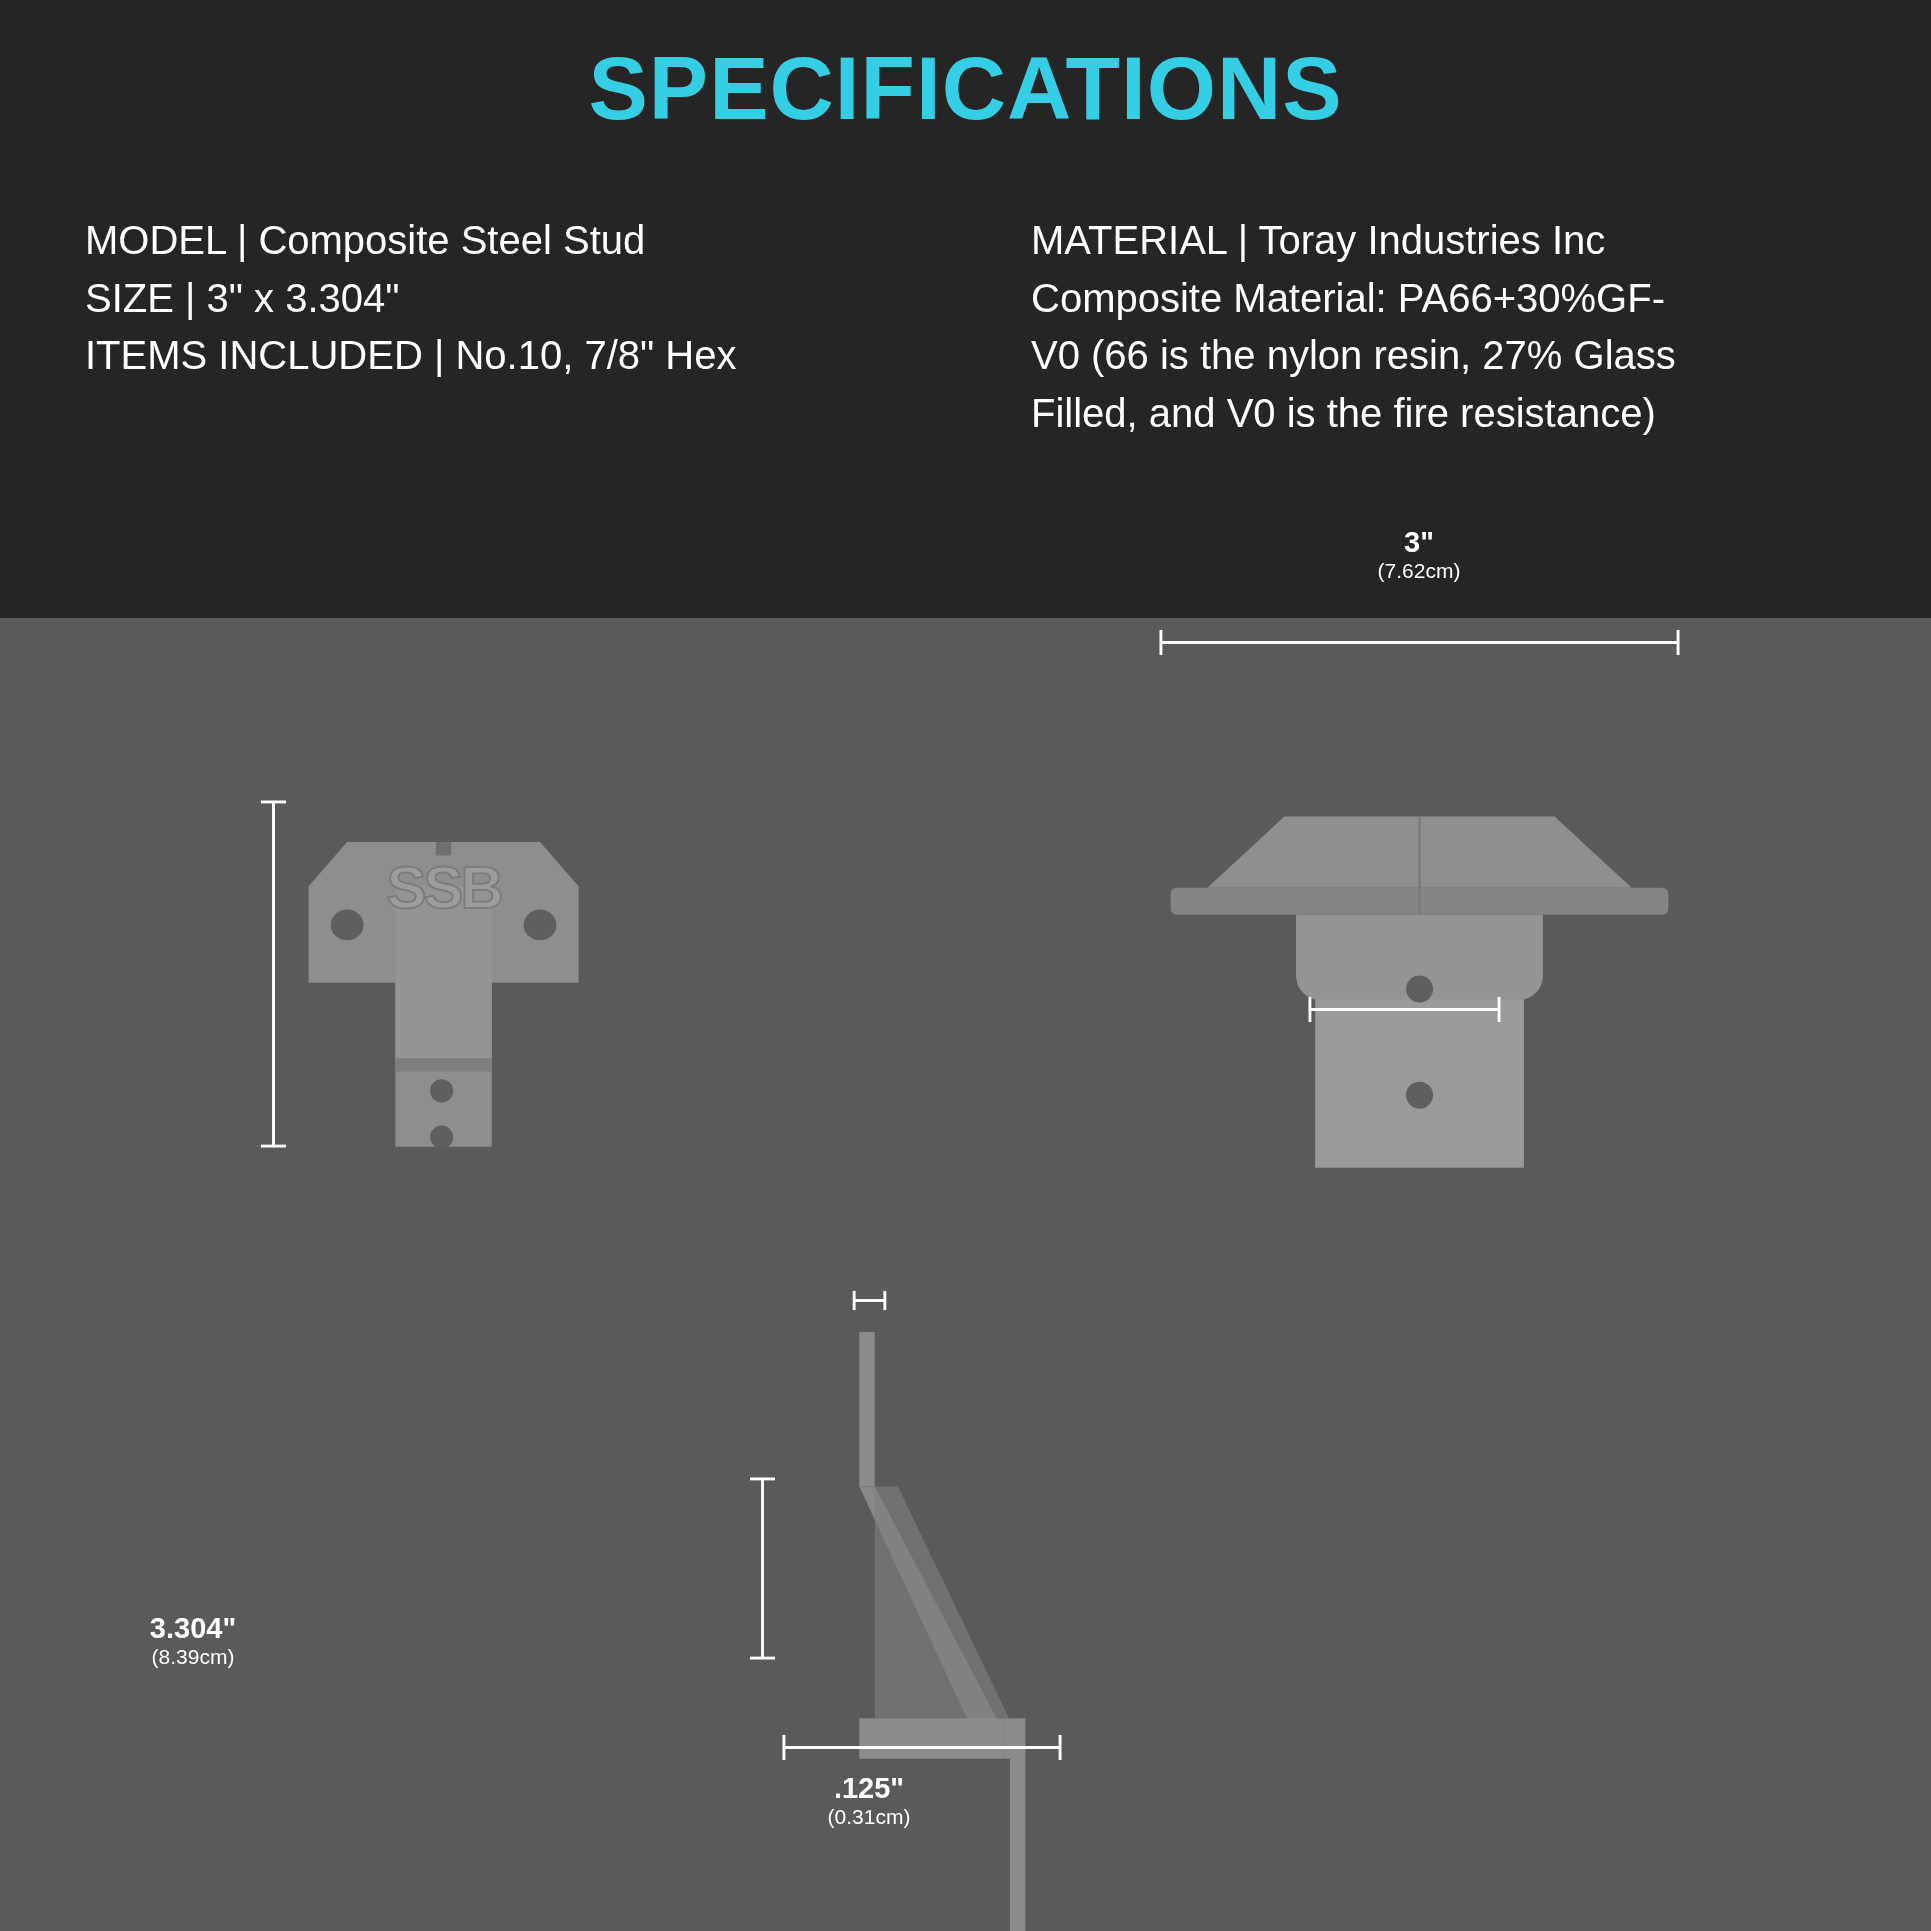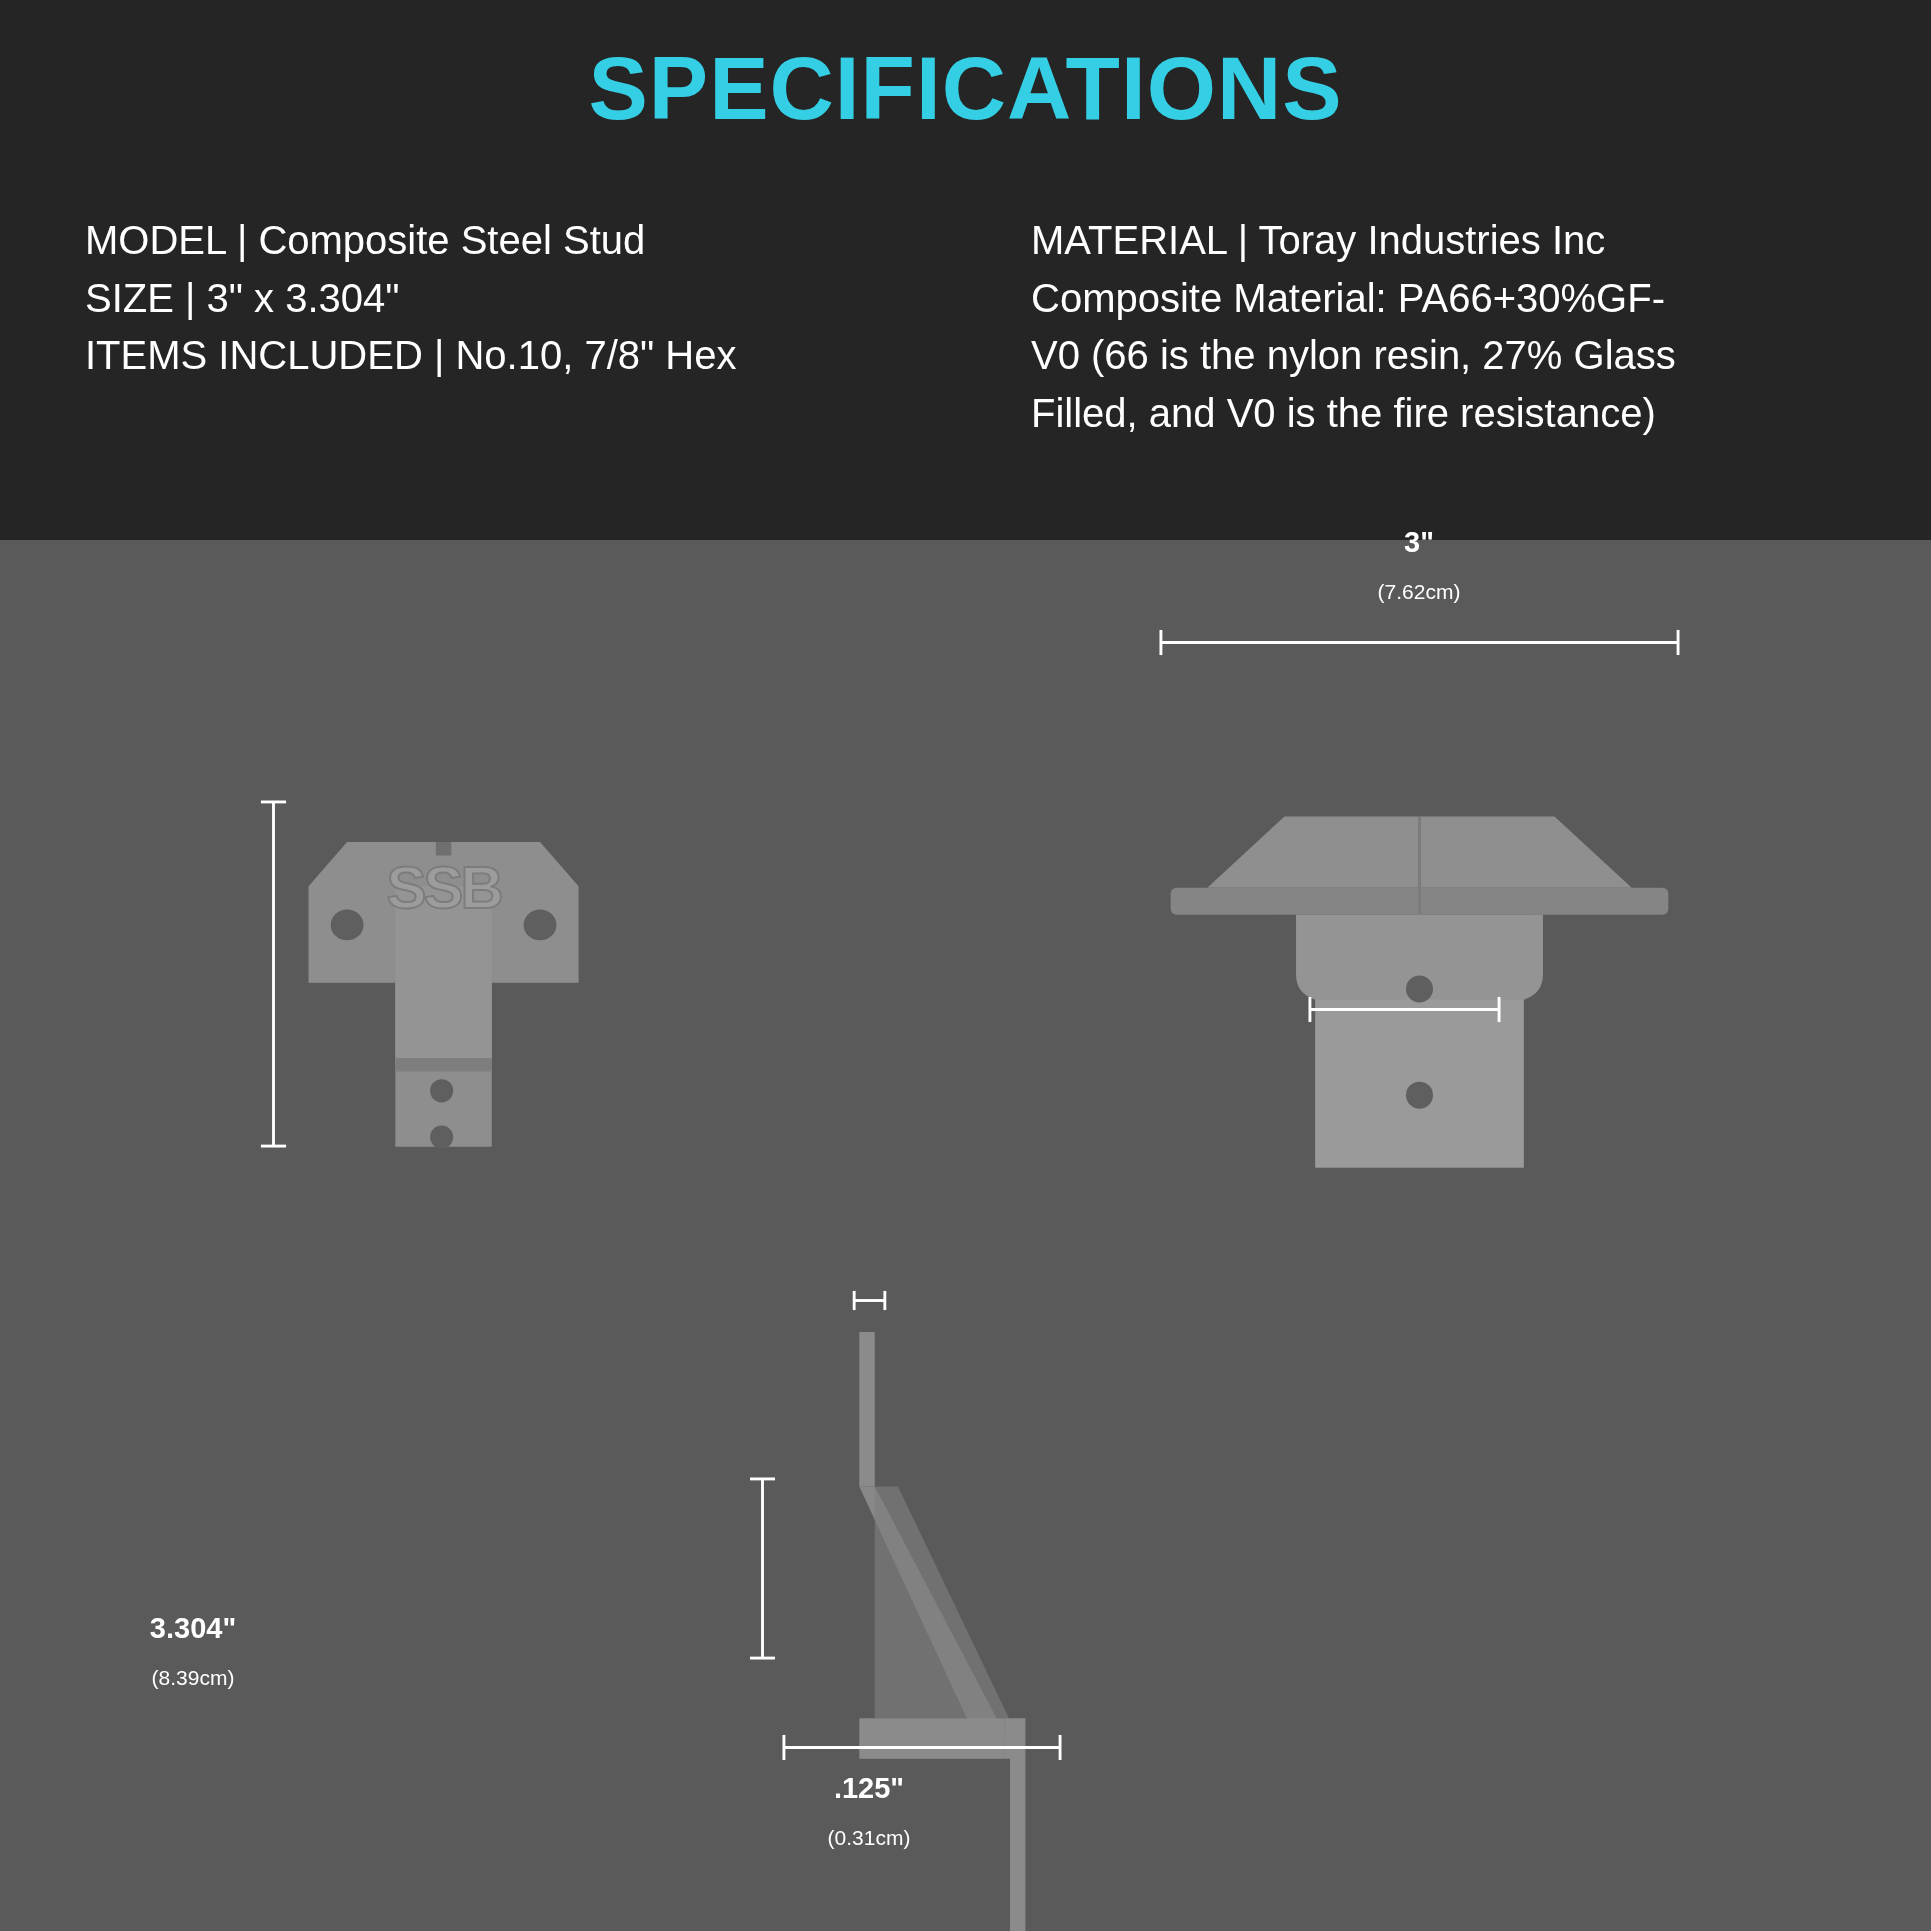--- a/index.html
+++ b/index.html
@@ -12,21 +12,21 @@
     height: 1931px;
     overflow: hidden;
     font-family: "Liberation Sans", sans-serif;
   }
 
   
   .spec-header {
     position: absolute;
     left: 0; top: 0;
     width: 1931px;
-    height: 540px;
+    height: 618px;
     background: #252525;
     box-sizing: border-box;
     padding-left: 31px;
   }
   .spec-title {
     position: absolute;
     top: 37px;
     left: 0;
     width: 1931px;
     text-align: center;
@@ -75,21 +75,20 @@
     font-size: 29px;
     font-weight: bold;
     display: block;
     white-space: nowrap;
   }
   .dim-cm {
     font-size: 21px;
     font-weight: normal;
     display: block;
     white-space: nowrap;
-    margin-top: 21px;
   }
   svg { display: block; overflow: visible; }
 </style>
 </head>
 <body>
 
 <div class="spec-header">
   <div class="spec-title">SPECIFICATIONS</div>
 
   <div class="spec-col left">

